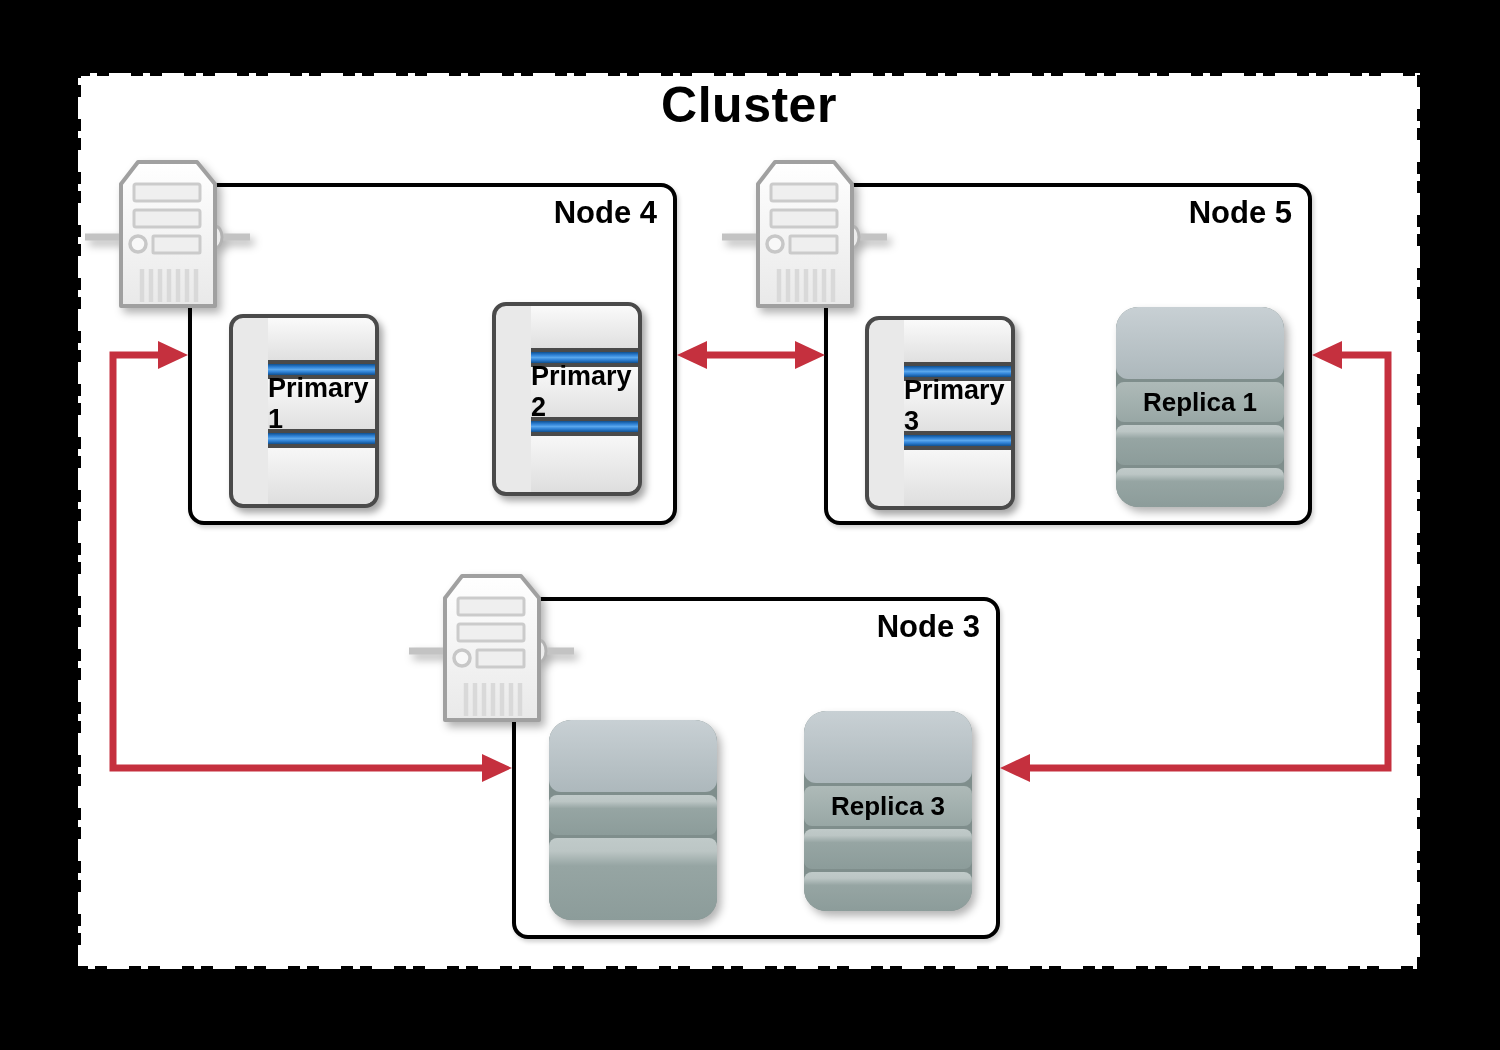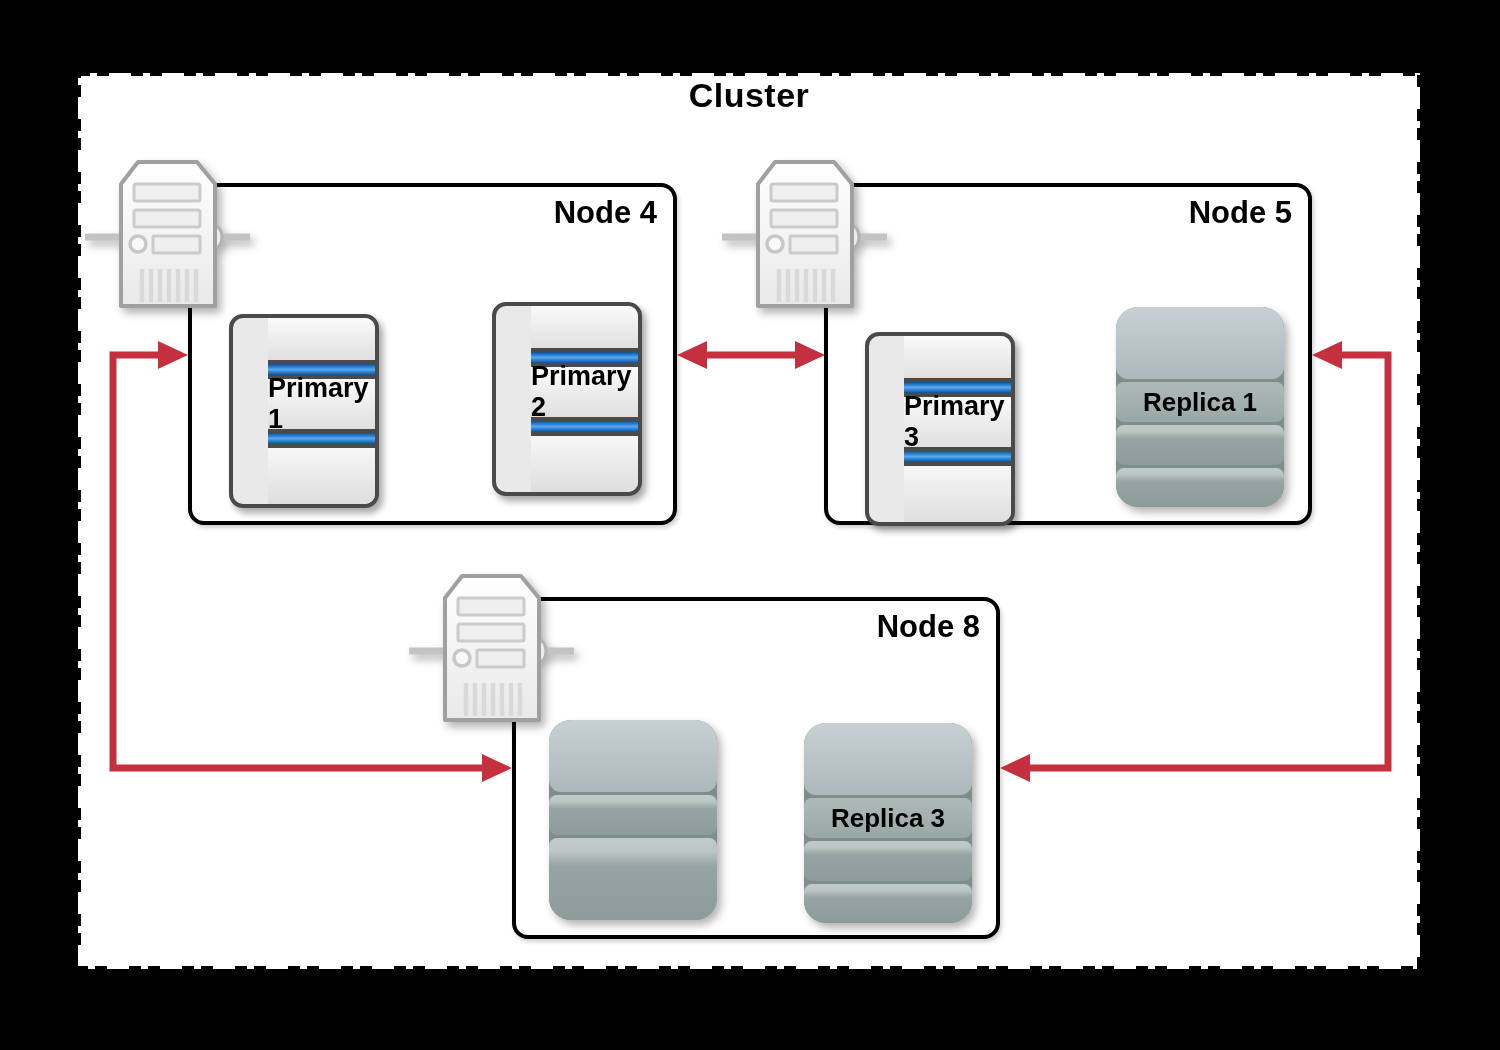--- a/index.html
+++ b/index.html
@@ -3,21 +3,21 @@
 <meta charset="utf-8">
 <style>
   html,body{margin:0;padding:0;background:#000;}
   body{width:1500px;height:1050px;position:relative;overflow:hidden;
        font-family:"Liberation Sans",sans-serif;-webkit-font-smoothing:antialiased;}
   *{box-sizing:border-box;}
 
   .canvas{position:absolute;left:75px;top:70px;width:1348px;height:902px;z-index:0;}
 
   .title{position:absolute;left:75px;top:76px;width:1348px;text-align:center;
-         font-size:34px;font-weight:bold;color:#000;z-index:2;letter-spacing:0.5px;}
+         font-size:50px;font-weight:bold;color:#000;z-index:2;letter-spacing:0.5px;}
 
   .node{position:absolute;background:#fff;border:4px solid #000;border-radius:16px;
         z-index:1;box-shadow:2px 3px 4px rgba(0,0,0,0.18);}
   #node1{left:188px;top:183px;width:489px;height:342px;}
   #node2{left:824px;top:183px;width:488px;height:342px;}
   #node3{left:512px;top:597px;width:488px;height:342px;}
   .node-label{position:absolute;top:8px;right:16px;font-size:31px;font-weight:bold;color:#000;}
 
   
   .db-primary{position:absolute;width:150px;height:194px;border:4px solid #4a4a4a;
@@ -84,43 +84,43 @@
     <div class="seg top"></div>
     <div class="stripe"></div>
     <div class="seg mid">Primary 2</div>
     <div class="stripe"></div>
     <div class="seg bottom"></div>
   </div>
 </div>
 
 <div class="node" id="node2">
   <div class="node-label">Node 5</div>
-  <div class="db-primary" style="left:37px;top:145px;">
+  <div class="db-primary" style="left:37px;top:129px;">
     <div class="seg top"></div>
     <div class="stripe"></div>
     <div class="seg mid">Primary 3</div>
     <div class="stripe"></div>
     <div class="seg bottom"></div>
   </div>
   <div class="db-replica" style="left:288px;top:120px;">
     <div class="b1"></div>
     <div class="b2">Replica 1</div>
     <div class="b3"></div>
     <div class="b4"></div>
   </div>
 </div>
 
 <div class="node" id="node3">
-  <div class="node-label">Node 8</div>
+  <div class="node-label">Node 3</div>
   <div class="db-replica" style="left:33px;top:119px;">
     <div class="b1"></div>
     <div class="b3"></div>
     <div class="b4"></div>
   </div>
-  <div class="db-replica" style="left:288px;top:122px;">
+  <div class="db-replica" style="left:288px;top:110px;">
     <div class="b1"></div>
     <div class="b2">Replica 3</div>
     <div class="b3"></div>
     <div class="b4"></div>
   </div>
 </div>
 
 <svg class="server" id="server1" width="165" height="170" viewBox="0 0 165 170">
   <g>
     <path d="M 0,80 H 36" stroke="#c3c3c3" stroke-width="7"></path>

